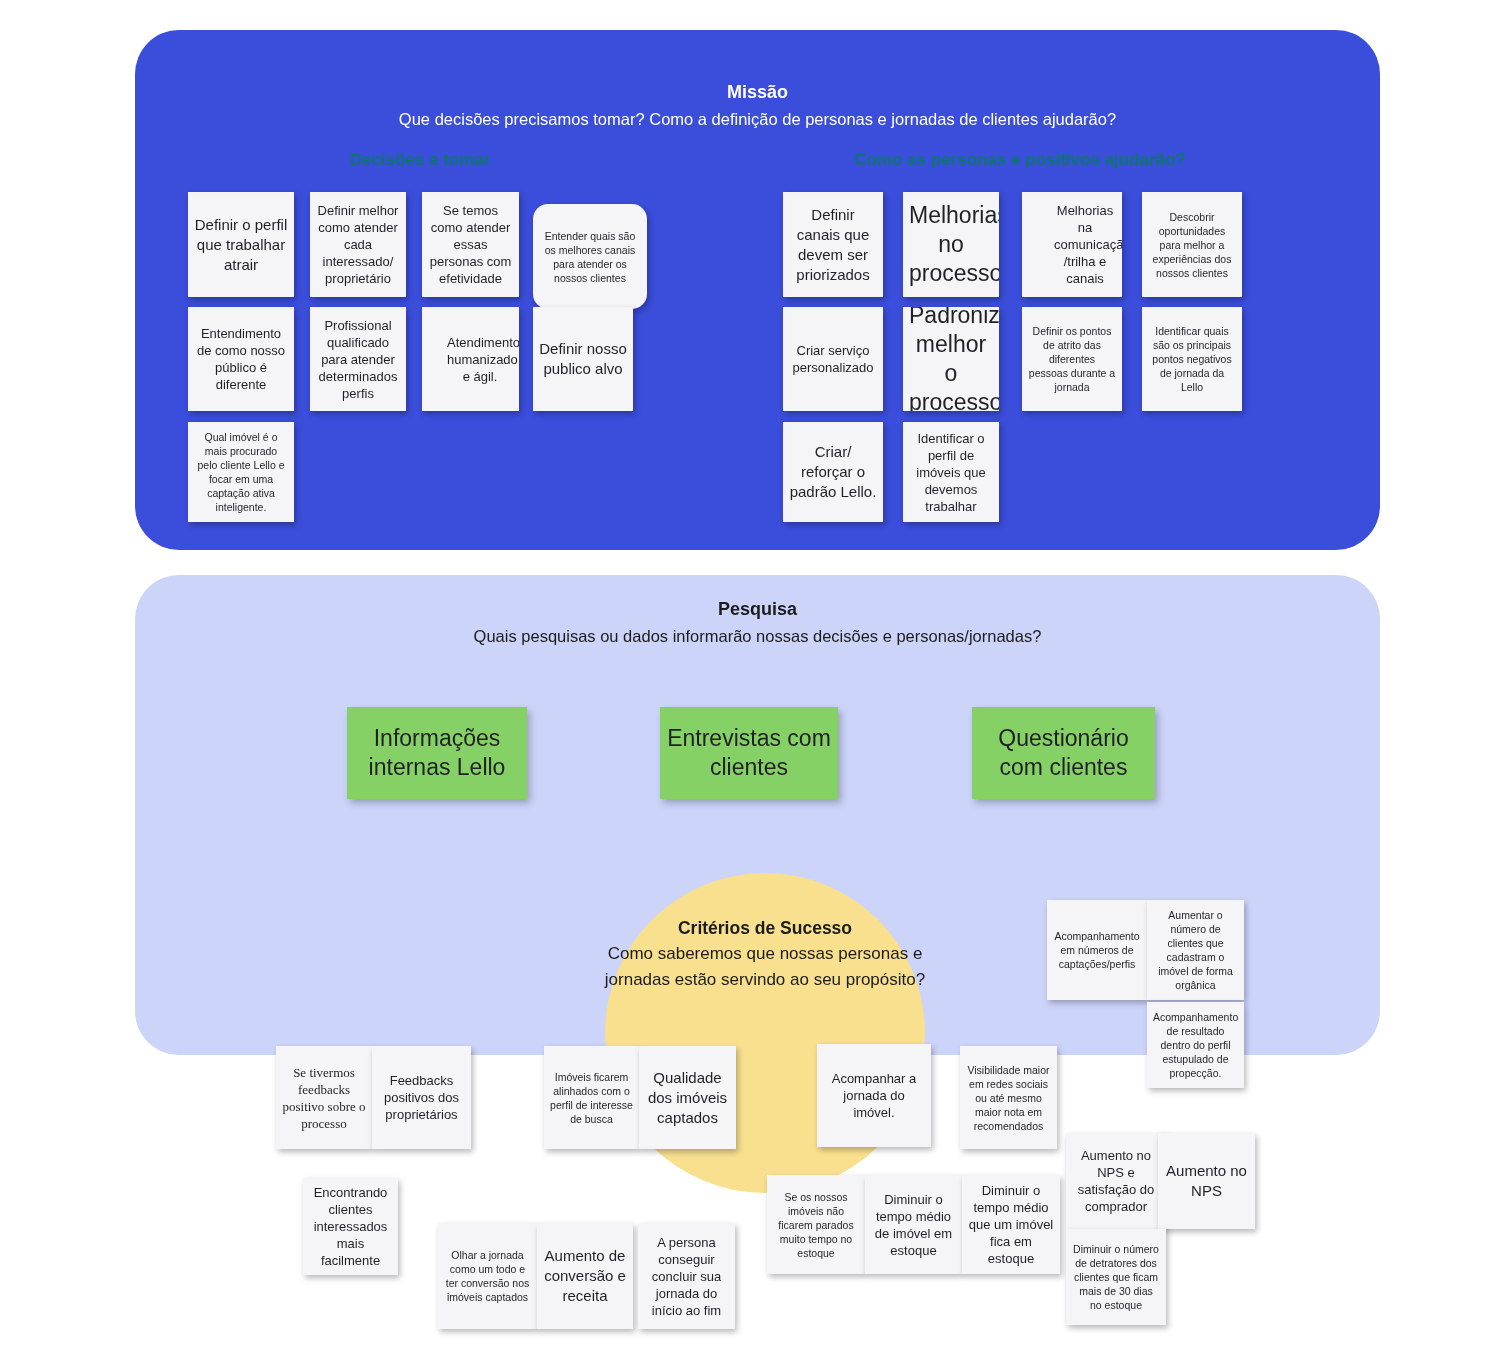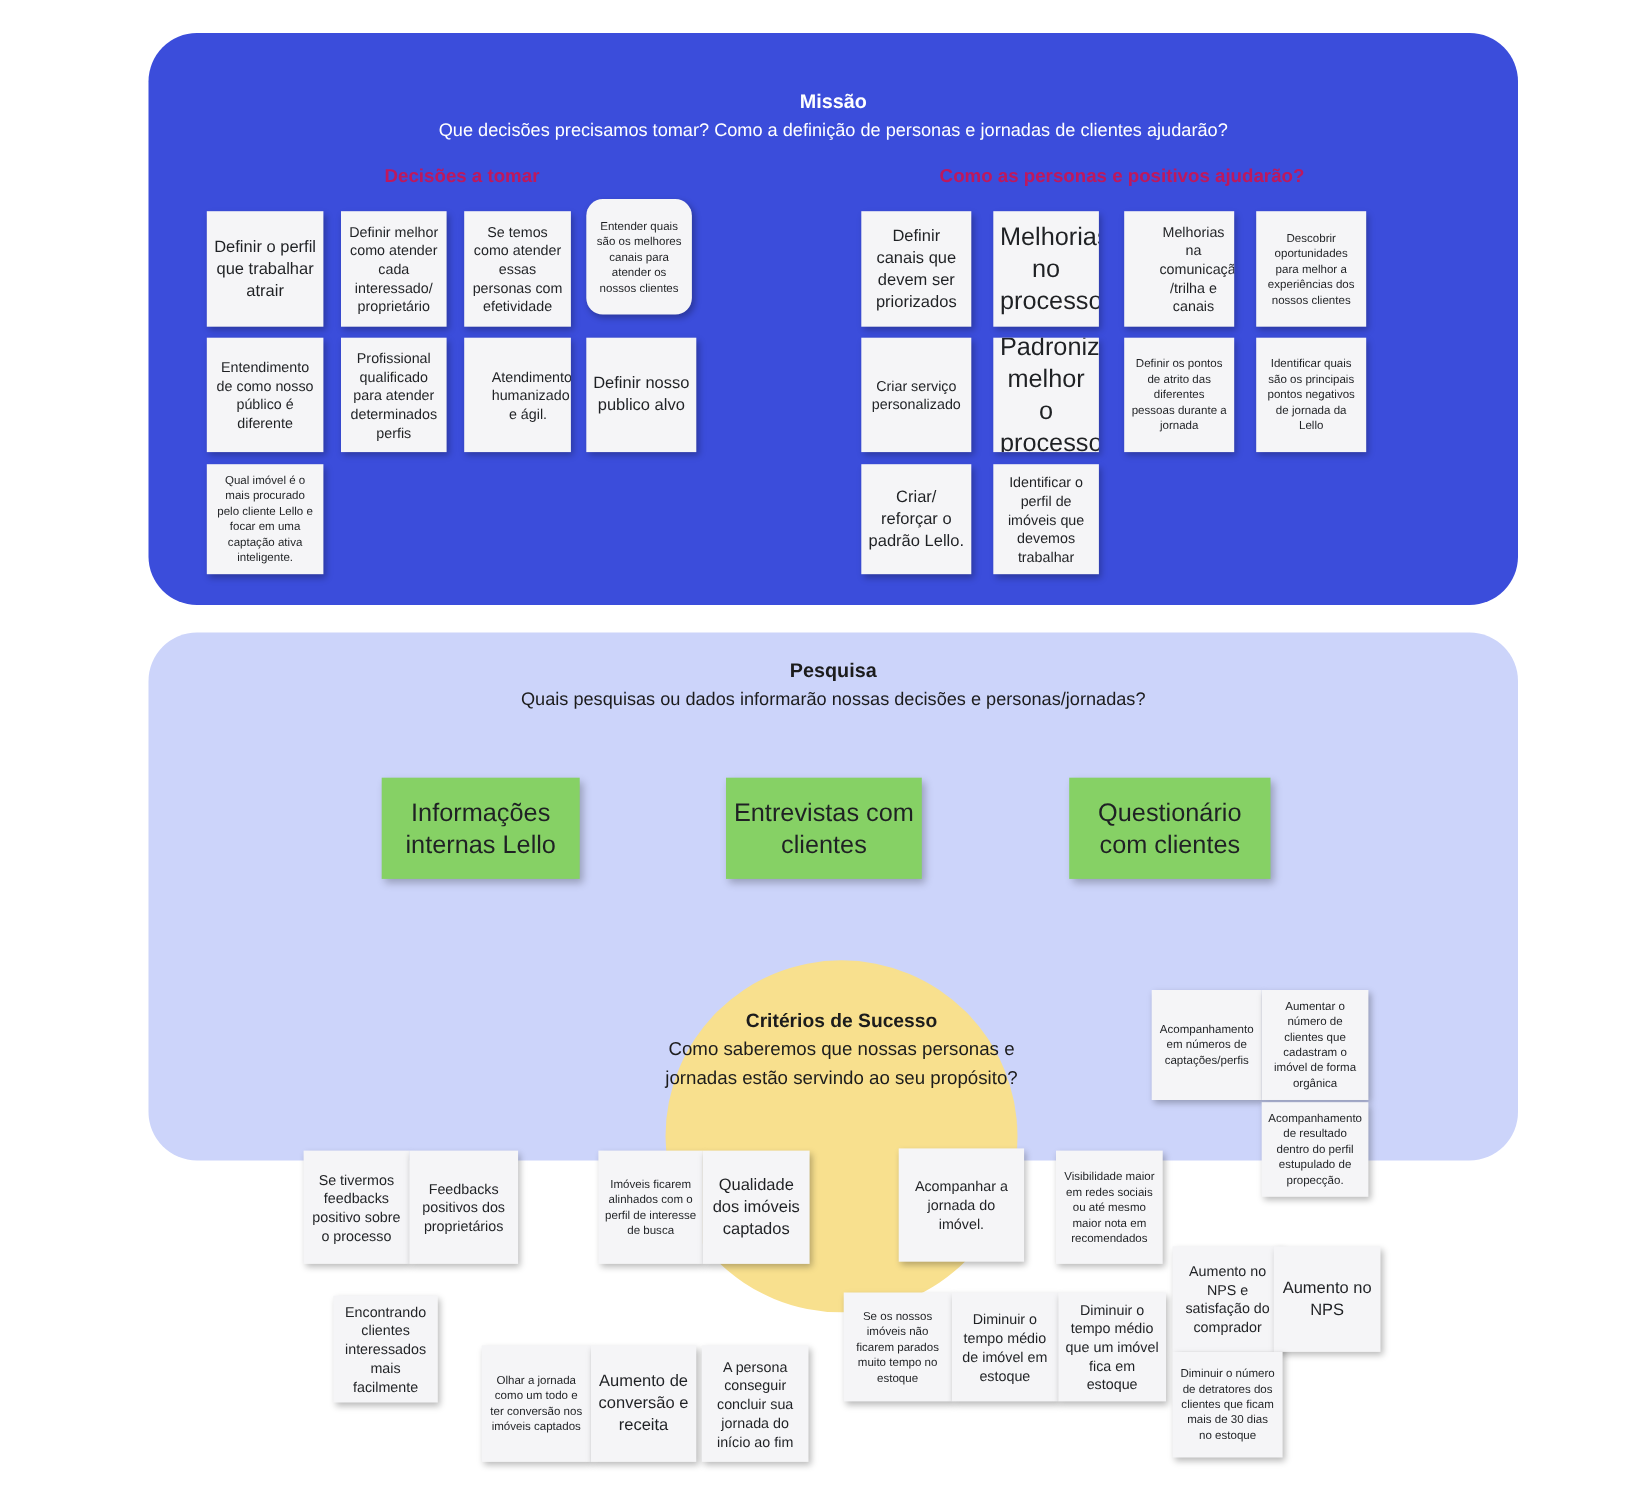--- a/index.html
+++ b/index.html
@@ -32,21 +32,21 @@
   }
   .panel-sub{
     position:absolute;left:0;width:100%;text-align:center;
     font-size:16.5px;line-height:24px;
   }
   #mission-title{top:50px;color:#ffffff;}
   #mission-sub{top:77px;color:#ffffff;}
   #research-title{top:22px;color:#1c1c1c;}
   #research-sub{top:49px;color:#1c1c1c;}
   .col-head{
-    position:absolute;font-weight:bold;font-size:17px;color:#be185d;
+    position:absolute;font-weight:bold;font-size:17px;color:#0f766e;
     text-align:center;white-space:nowrap;
   }
   #col-head-decisoes{left:250px;top:150px;width:340px;}
   #col-head-personas{left:790px;top:150px;width:460px;}
 
   
   #circle-text{
     position:absolute;left:600px;top:915px;width:330px;text-align:center;
     color:#1c1c1c;
   }
@@ -83,21 +83,21 @@
 
   <div class="note" style="left:188px;top:192px;width:106px;height:105px;">
     <span class="t-md">Definir o perfil que trabalhar atrair</span>
   </div>
   <div class="note" style="left:310px;top:192px;width:96px;height:105px;">
     <span class="t-sm">Definir melhor como atender cada interessado/ proprietário</span>
   </div>
   <div class="note" style="left:422px;top:192px;width:97px;height:105px;">
     <span class="t-sm">Se temos como atender essas personas com efetividade</span>
   </div>
-  <div class="note" style="left:533px;top:181px;width:96px;height:105px;border-radius:15px;">
+  <div class="note" style="left:533px;top:204px;width:114px;height:105px;border-radius:15px;">
     <span class="t-xs">Entender quais são os melhores canais para atender os nossos clientes</span>
   </div>
 
   <div class="note" style="left:188px;top:307px;width:106px;height:104px;">
     <span class="t-sm">Entendimento de como nosso público é diferente</span>
   </div>
   <div class="note" style="left:310px;top:307px;width:96px;height:104px;">
     <span class="t-sm">Profissional qualificado para atender determinados perfis</span>
   </div>
   <div class="note" style="left:422px;top:307px;width:97px;height:104px;padding-left:25px;">
@@ -168,21 +168,21 @@
   <div class="note" style="left:1047px;top:900px;width:100px;height:100px;">
     <span class="t-xs">Acompanhamento em números de captações/perfis</span>
   </div>
   <div class="note" style="left:1147px;top:900px;width:97px;height:100px;">
     <span class="t-xs">Aumentar o número de clientes que cadastram o imóvel de forma orgânica</span>
   </div>
   <div class="note" style="left:1147px;top:1002px;width:97px;height:86px;">
     <span class="t-xs">Acompanhamento de resultado dentro do perfil estupulado de propecção.</span>
   </div>
 
-  <div class="note" style="left:276px;top:1046px;width:96px;height:103px;">
+  <div class="note" style="left:276px;top:1046px;width:96px;height:103px;font-family:Liberation Serif, serif;">
     <span class="t-sm">Se tivermos feedbacks positivo sobre o processo</span>
   </div>
   <div class="note" style="left:372px;top:1046px;width:99px;height:103px;">
     <span class="t-sm">Feedbacks positivos dos proprietários</span>
   </div>
   <div class="note" style="left:544px;top:1046px;width:95px;height:103px;">
     <span class="t-xs">Imóveis ficarem alinhados com o perfil de interesse de busca</span>
   </div>
   <div class="note" style="left:639px;top:1046px;width:97px;height:103px;">
     <span class="t-md">Qualidade dos imóveis captados</span>

